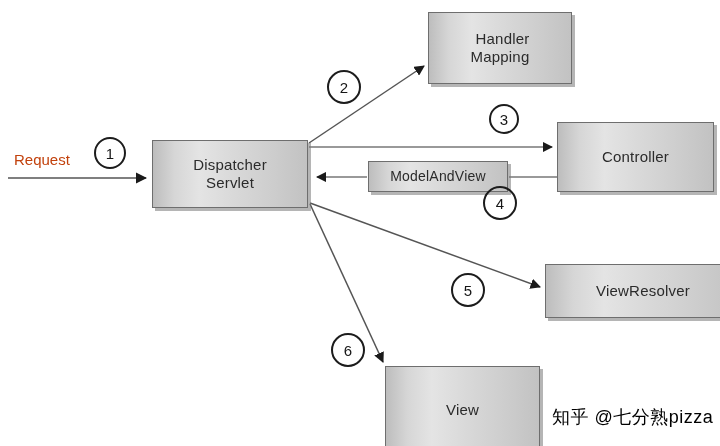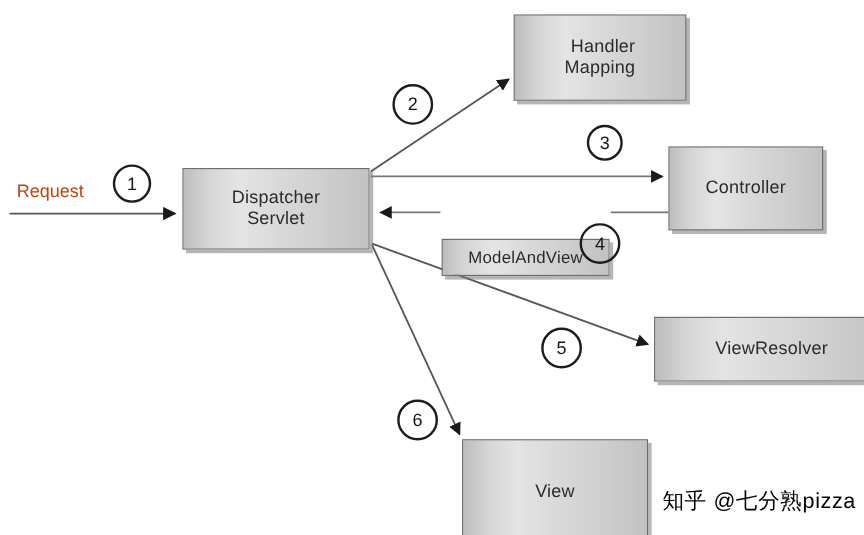--- a/index.html
+++ b/index.html
@@ -116,25 +116,25 @@
   <div class="node-box" style="left:152px; top:140px; width:156px; height:68px;">
     <span class="node-label">Dispatcher
 Servlet</span>
   </div>
 
   <div class="node-box" style="left:428px; top:12px; width:144px; height:72px;text-align:right;">
     <span class="node-label">Handler
 Mapping</span>
   </div>
 
-  <div class="node-box" style="left:557px; top:122px; width:129px; height:70px;">
+  <div class="node-box" style="left:557px; top:122px; width:157px; height:70px;">
     <span class="node-label">Controller</span>
   </div>
 
-  <div class="node-box node-small" style="left:368px; top:161px; width:140px; height:31px;margin-top:38px;">
+  <div class="node-box node-small" style="left:368px; top:161px; width:140px; height:31px;">
     <span class="node-label">ModelAndView</span>
   </div>
 
   <div class="node-box" style="left:545px; top:264px; width:196px; height:54px;">
     <span class="node-label">ViewResolver</span>
   </div>
 
   <div class="node-box" style="left:385px; top:366px; width:155px; height:88px;">
     <span class="node-label">View</span>
   </div>

